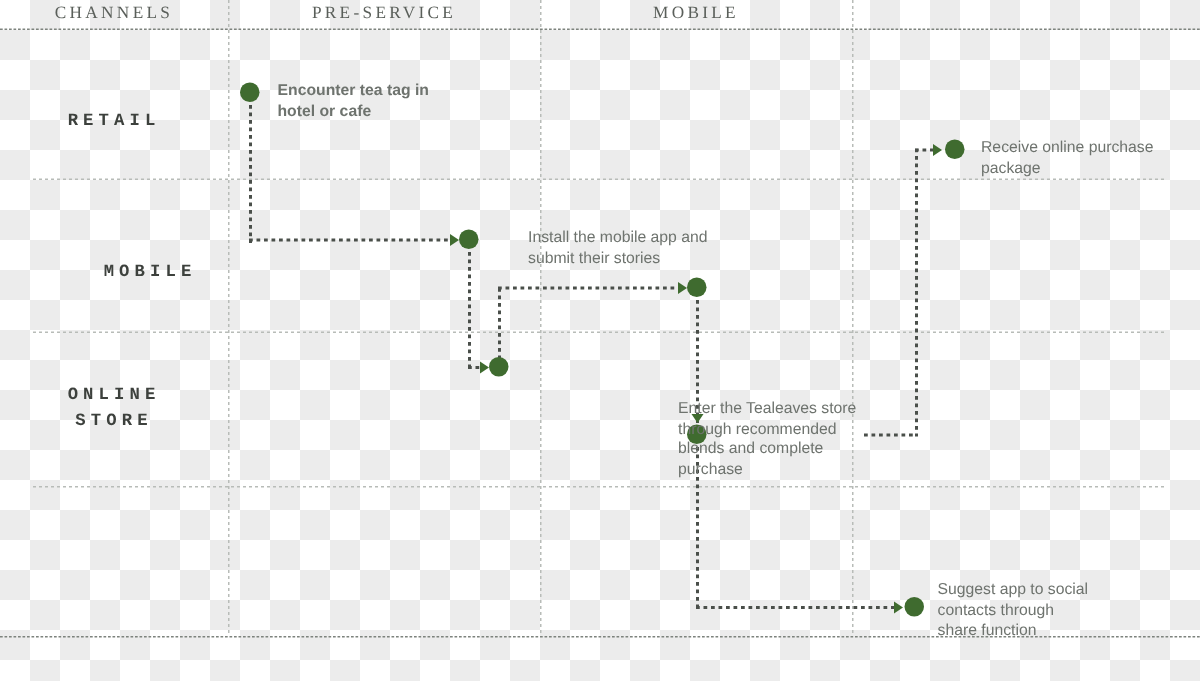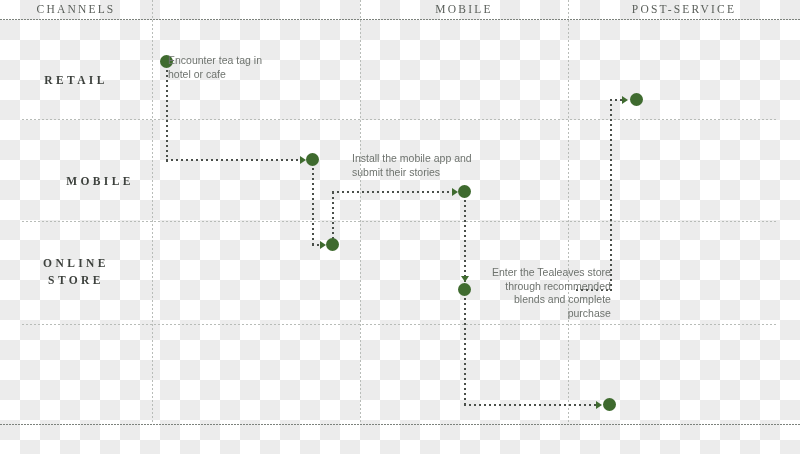--- a/index.html
+++ b/index.html
@@ -56,21 +56,21 @@
     background-image:linear-gradient(to right,#7d837d 55%,rgba(255,255,255,0) 0%);
     background-size:3px 1px;
     left:0;width:800px;
   }
 
   
   .row-label{
     position:absolute;
     width:152px;
     text-align:center;
-    font-family:Liberation Serif, serif;
+    font-family:Liberation Mono, monospace;
     font-size:11.5px;
     font-weight:bold;
     letter-spacing:3.4px;
     color:#3d413d;
     line-height:17px;
     z-index:5;
   }
 
   
   .node{
@@ -123,22 +123,22 @@
     border-top:6px solid #3f6b2f;
   }
 </style>
 </head>
 <body>
 
 <div id="stage">
 
   <div class="header">
     <div class="hdr-label" style="left:0px;width:152px;">CHANNELS</div>
+    <div class="hdr-label" style="left:152px;width:208px;">PRE-SERVICE</div>
     <div class="hdr-label" style="left:360px;width:208px;">MOBILE</div>
-    <div class="hdr-label" style="left:568px;width:232px;">POST-SERVICE</div>
   </div>
 
   <div class="vline" style="left:152px;"></div>
   <div class="vline" style="left:360px;"></div>
   <div class="vline" style="left:568px;"></div>
 
   <div class="hline strong" style="top:19px;"></div>
   <div class="hline" style="top:119px;"></div>
   <div class="hline" style="top:221px;"></div>
   <div class="hline" style="top:324px;"></div>
@@ -174,22 +174,27 @@
   <div class="arrow right" style="left:596px;top:401px;"></div>
 
   <div class="node" style="left:160px;top:55px;"></div>
   <div class="node" style="left:306px;top:153px;"></div>
   <div class="node" style="left:326px;top:238px;"></div>
   <div class="node" style="left:458px;top:185px;"></div>
   <div class="node" style="left:458px;top:283px;"></div>
   <div class="node" style="left:630px;top:93px;"></div>
   <div class="node" style="left:603px;top:398px;"></div>
 
-  <div class="annot" style="left:168px;top:54px;">Encounter tea tag in
+  <div class="annot" style="left:185px;top:54px;font-weight:bold;">Encounter tea tag in
 hotel or cafe</div>
   <div class="annot" style="left:330px;top:152px;margin-left:22px;">Install the mobile app and
 submit their stories</div>
-  <div class="annot" style="left:492px;top:266px;text-align:right;">Enter the Tealeaves store
+  <div class="annot" style="left:452px;top:266px;">Enter the Tealeaves store
 through recommended
 blends and complete
 purchase</div>
+  <div class="annot" style="left:654px;top:92px;">Receive online purchase
+package</div>
+  <div class="annot" style="left:625px;top:387px;">Suggest app to social
+contacts through
+share function</div>
 
 </div>
 
 </body></html>

